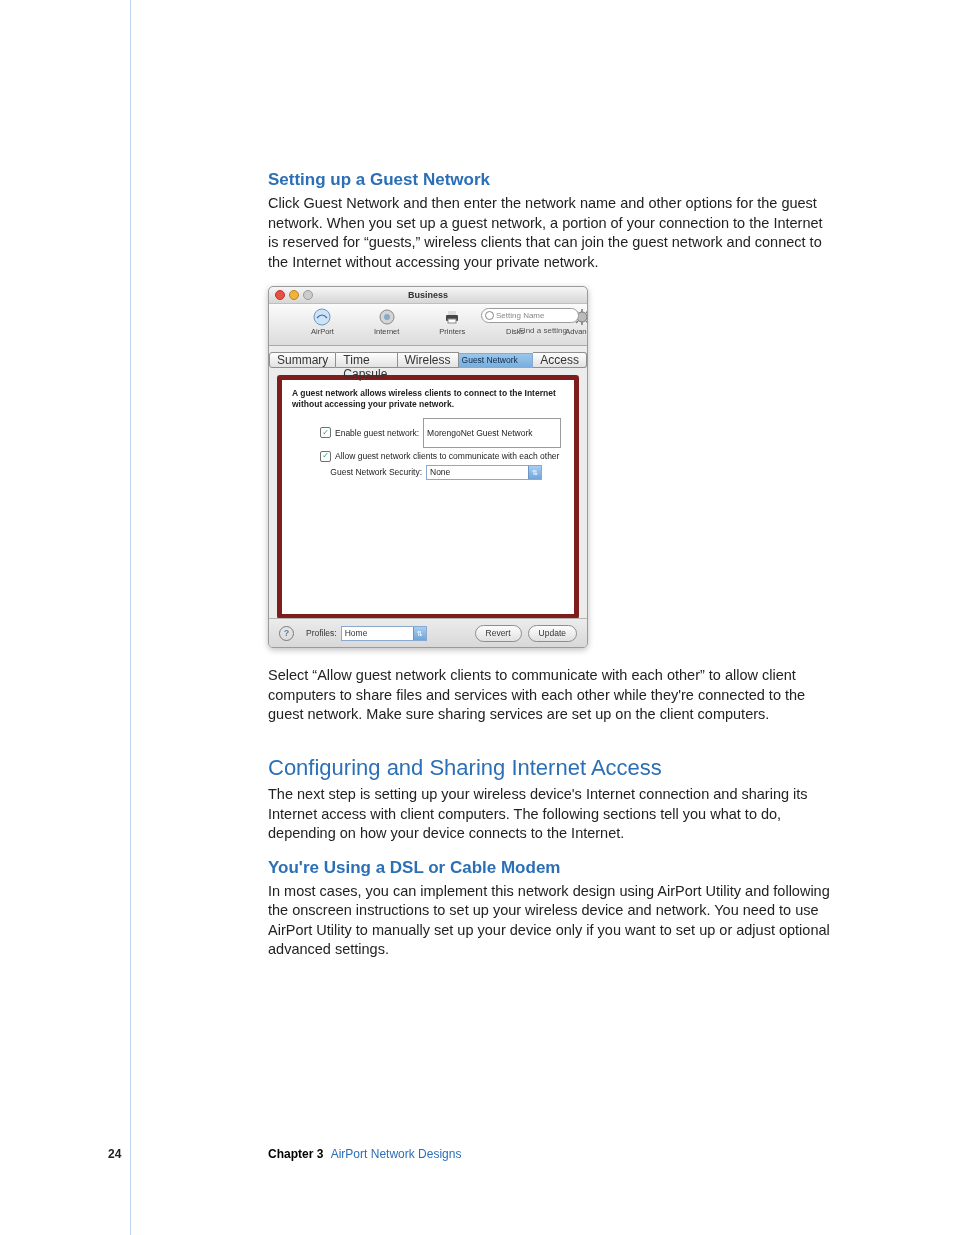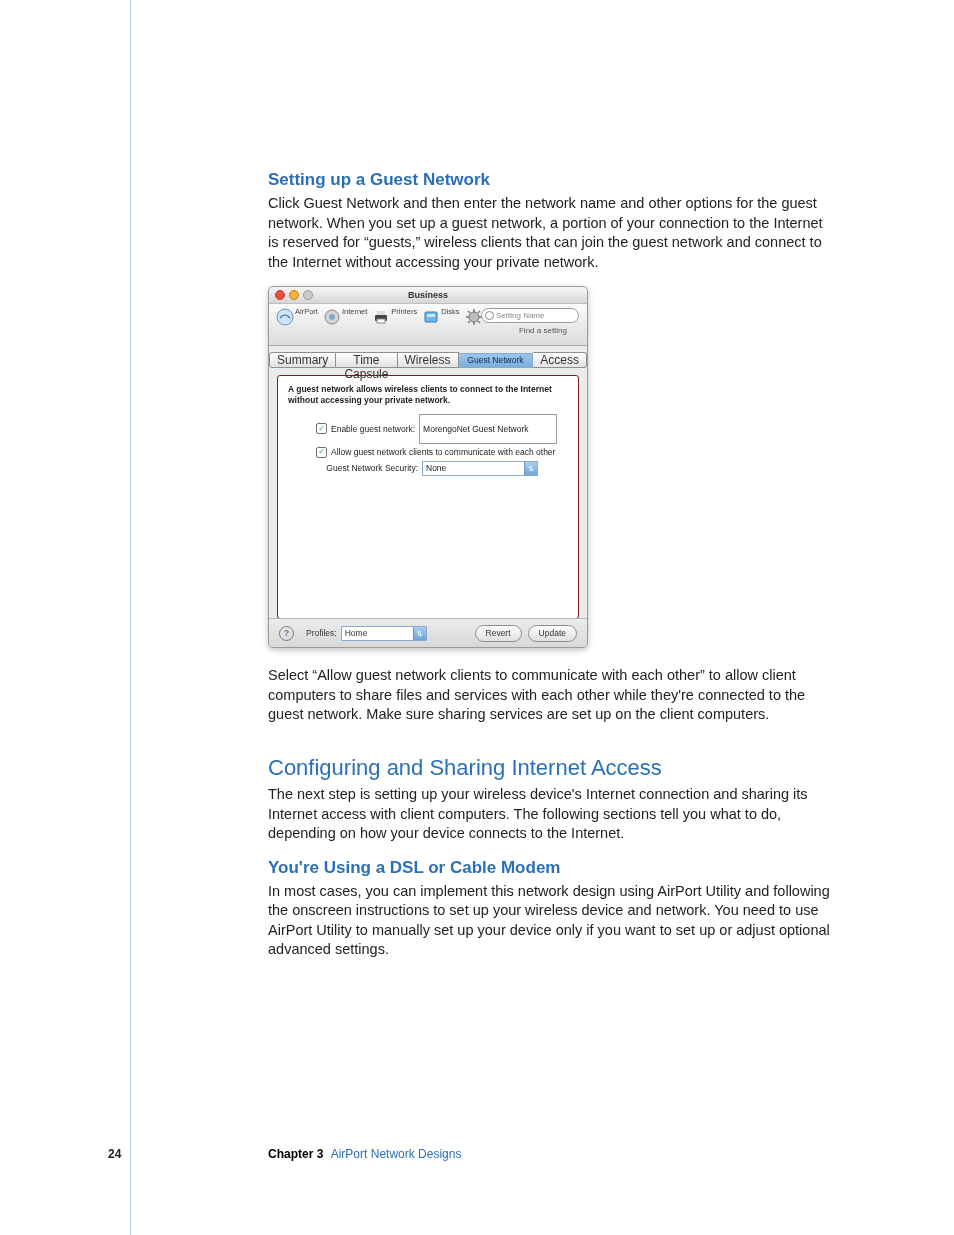--- a/index.html
+++ b/index.html
@@ -16,32 +16,32 @@
   .footer .chap span.t{color:#2b6fb6;margin-left:4px;}
   
   .shot{width:318px;height:360px;margin:4px 0 18px 0;background:#ececec;border:1px solid #9a9a9a;border-radius:5px;box-shadow:0 2px 6px rgba(0,0,0,.25);position:relative;font-size:9px;color:#333;overflow:hidden;}
   .titlebar{height:16px;background:linear-gradient(#f6f6f6,#d6d6d6);border-bottom:1px solid #bfbfbf;border-radius:5px 5px 0 0;position:relative;text-align:center;line-height:16px;font-weight:700;}
   .tl-dots{position:absolute;left:6px;top:3px;display:flex;gap:4px;}
   .tl-dots span{width:8px;height:8px;border-radius:50%;display:block;}
   .dot-r{background:#e8513d;border:1px solid #b33;}
   .dot-y{background:#f2b33b;border:1px solid #b98220;}
   .dot-g{background:#ccc;border:1px solid #999;}
   .toolbar{height:38px;background:linear-gradient(#fbfbfb,#dcdcdc);border-bottom:1px solid #a9a9a9;display:flex;align-items:flex-start;padding:3px 6px 0 6px;position:relative;}
-  .tbicon{display:flex;flex-direction:row;align-items:flex-start;margin-right:4px;font-size:7.5px;color:#444;}
+  .tbicon{display:flex;flex-direction:column;align-items:center;margin-right:4px;font-size:7.5px;color:#444;margin-left:36px;}
   .tbicon .ic{width:20px;height:20px;border-radius:3px;display:flex;align-items:center;justify-content:center;}
   .search{position:absolute;right:8px;top:4px;width:82px;height:13px;background:#fff;border:1px solid #9b9b9b;border-radius:8px;font-size:8px;color:#888;padding-left:14px;line-height:13px;}
   .search::before{content:"";position:absolute;left:3px;top:2px;width:7px;height:7px;border:1px solid #888;border-radius:50%;}
   .findlabel{position:absolute;right:20px;top:22px;font-size:8px;color:#555;}
   .tabbar{height:18px;display:flex;justify-content:center;align-items:center;margin-top:5px;}
   .tab{background:linear-gradient(#fefefe,#e2e2e2);border:1px solid #8f8f8f;height:14px;line-height:14px;padding:0 7px;font-size:12px;color:#333;}
-  .tab+.tab{border-left:none;text-align:center;}
+  .tab+.tab{border-left:none;}
   .tab:first-child{border-radius:3px 0 0 3px;}
   .tab:last-child{border-radius:0 3px 3px 0;}
   .tab.sel{background:linear-gradient(#9cc6ea,#7aaedd);color:#0a2a4a;}
-  .pane{margin:6px 8px 8px 8px;background:#fff;border:1px solid #7f1d1d;border-radius:3px;height:244px;padding:8px 10px;box-sizing:border-box;font-size:8.5px;color:#222;}
+  .pane{margin:6px 8px 8px 8px;background:#fff;border:5px solid #7f1d1d;border-radius:3px;height:244px;padding:8px 10px;box-sizing:border-box;font-size:8.5px;color:#222;}
   .desc{font-weight:700;font-size:8.5px;line-height:1.25;margin-bottom:8px;}
   .row{display:flex;align-items:center;margin:3px 0;}
   .cb{width:9px;height:9px;border:1px solid #6f6f6f;border-radius:2px;background:#fff;margin-right:4px;display:flex;align-items:center;justify-content:center;color:#2a6;font-size:8px;line-height:8px;}
   .lbl{margin-right:4px;}
   .txt{border:1px solid #9b9b9b;height:12px;line-height:12px;padding:8px 3px;background:#fff;font-size:8.5px;flex:0 0 130px;}
   .sel{border:1px solid #8aa9cf;height:13px;line-height:13px;padding:0 3px;background:#fff;font-size:8.5px;width:108px;position:relative;}
   .sel .arrow{position:absolute;right:0;top:0;bottom:0;width:12px;background:linear-gradient(#a9cdf2,#6fa6db);border-left:1px solid #6a95c3;display:flex;align-items:center;justify-content:center;color:#fff;font-size:7px;}
   .bottombar{position:absolute;left:0;right:0;bottom:0;height:28px;border-top:1px solid #b6b6b6;background:linear-gradient(#ececec,#d8d8d8);display:flex;align-items:center;padding:0 10px;font-size:8.5px;}
   .help{width:13px;height:13px;border:1px solid #7a7a7a;border-radius:50%;color:#5a7fae;display:flex;align-items:center;justify-content:center;font-weight:700;margin-right:12px;font-size:9px;}
   .btn{background:linear-gradient(#fdfdfd,#e0e0e0);border:1px solid #8e8e8e;border-radius:9px;height:15px;line-height:15px;padding:0 10px;font-size:8.5px;margin-left:6px;}

